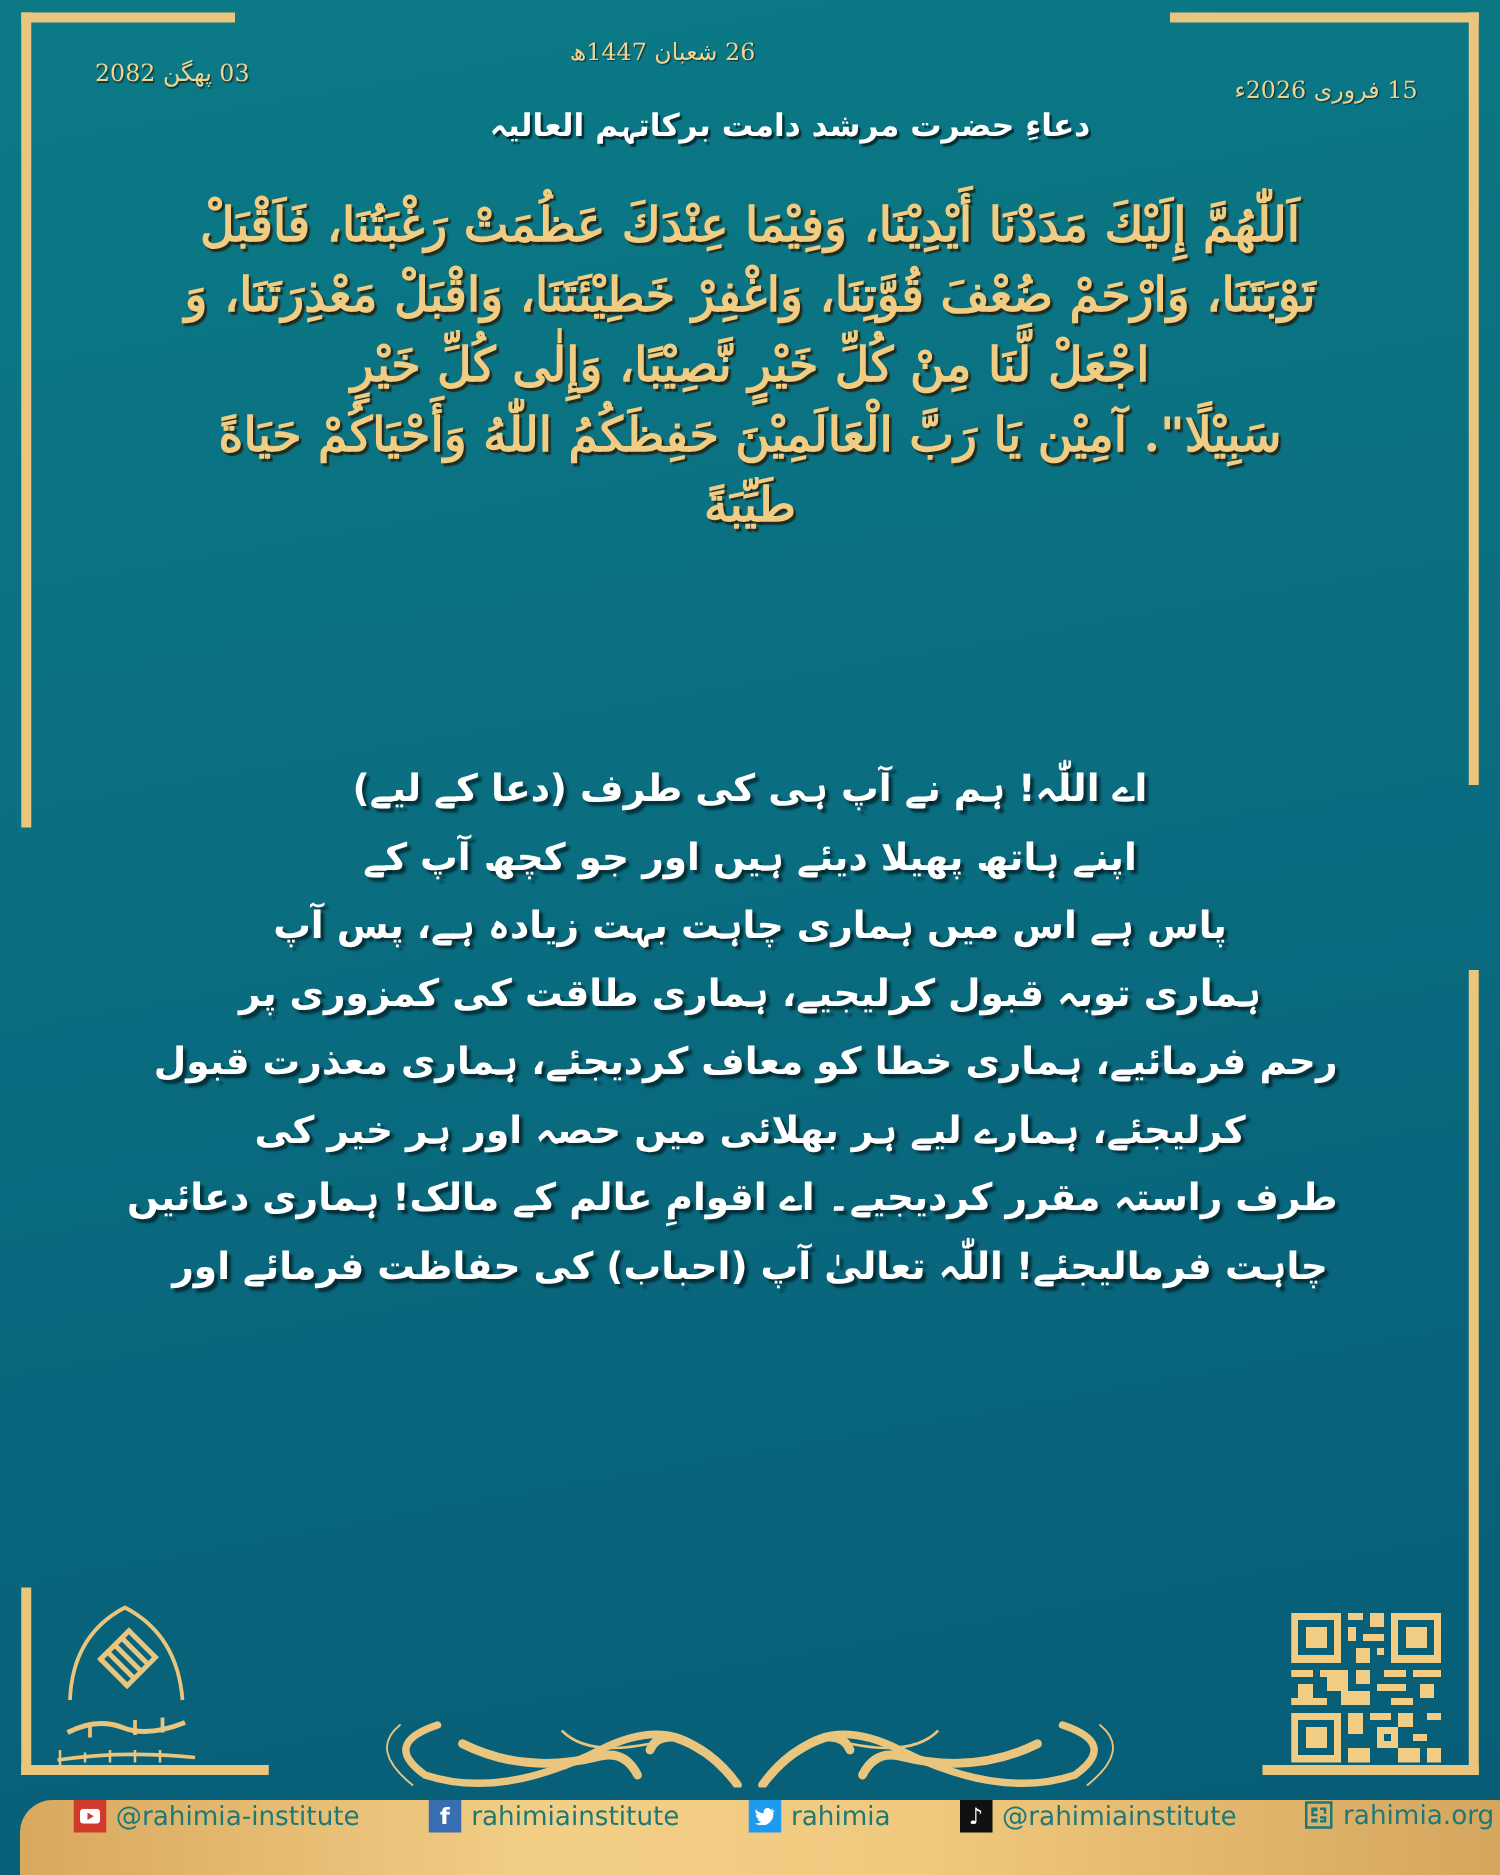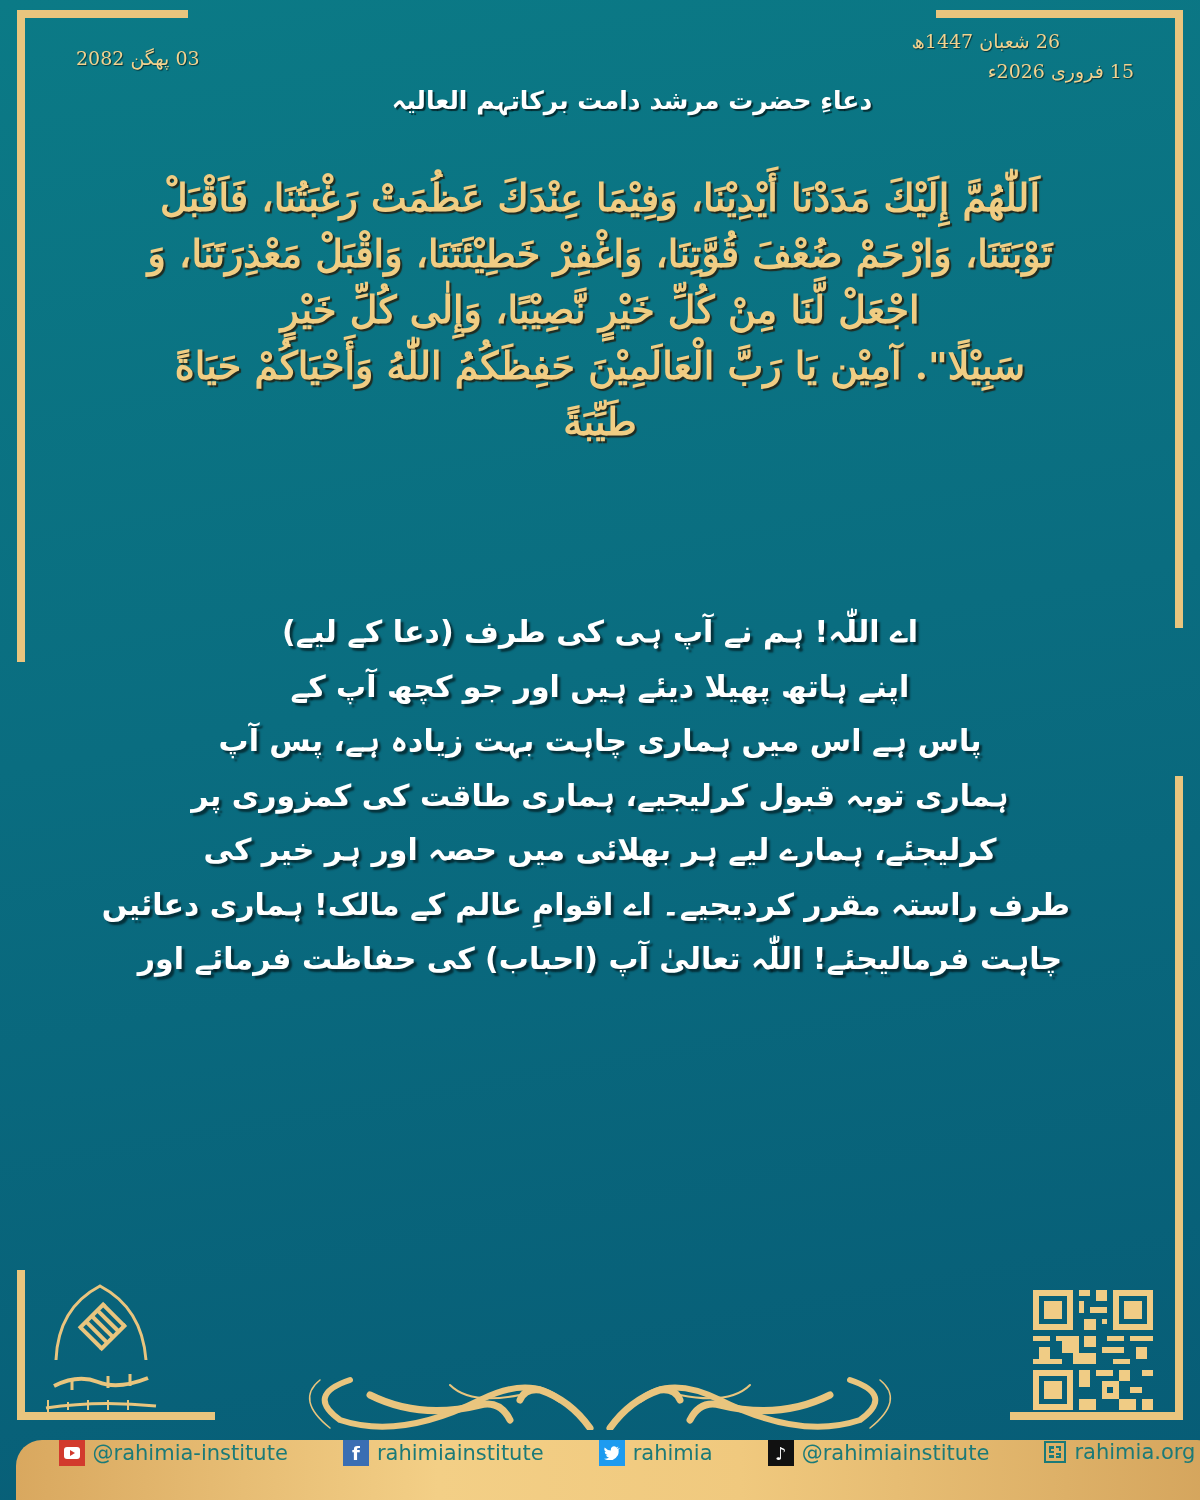--- a/index.html
+++ b/index.html
@@ -13,21 +13,21 @@
     position: absolute; color: #f2d28f; font-family: "DejaVu Serif", serif;
     font-size: 19px; text-shadow: 1px 1px 1px rgba(0,0,0,0.55); direction: rtl; white-space: nowrap;
   }
   .heading {
     position: absolute; top: 86px; left: 0; width: 1200px; text-align: center;
     color: #ffffff; font-size: 25px; direction: rtl; font-weight: bold;
     text-shadow: 2px 2px 1px rgba(0,0,0,0.6);
     padding-left: 32px;
   }
   .arabic-block {
-    position: absolute; top: 170px; left: 100px; width: 1000px; text-align: center;
+    position: absolute; top: 152px; left: 100px; width: 1000px; text-align: center;
     direction: rtl; color: #f0cd83; font-size: 38px; line-height: 56px; font-weight: bold;
     font-family: "DejaVu Serif", serif;
     text-shadow: 2px 2px 1px rgba(40,20,0,0.75);
   }
   .arabic-block div { white-space: nowrap; }
   .urdu-block {
     position: absolute; top: 605px; left: 130px; width: 940px; text-align: center;
     direction: rtl; color: #ffffff; font-size: 30px; line-height: 54.5px; font-weight: bold;
     text-shadow: 3px 3px 2px rgba(0,0,0,0.55);
   }
@@ -55,39 +55,40 @@
 
 <div class="gold-bar" style="left:17px;top:10px;width:171px;height:8px;"></div>
 <div class="gold-bar" style="left:17px;top:10px;width:8px;height:652px;"></div>
 <div class="gold-bar" style="left:936px;top:10px;width:247px;height:8px;"></div>
 <div class="gold-bar" style="left:1175px;top:10px;width:8px;height:618px;"></div>
 <div class="gold-bar" style="left:1175px;top:776px;width:8px;height:644px;"></div>
 <div class="gold-bar" style="left:1010px;top:1412px;width:173px;height:8px;"></div>
 <div class="gold-bar" style="left:17px;top:1270px;width:8px;height:150px;"></div>
 <div class="gold-bar" style="left:17px;top:1412px;width:198px;height:8px;"></div>
 
-<div class="date-text" style="left:0;width:1060px;text-align:right;top:30px;">26 شعبان 1447ھ</div>
+<div class="date-text" style="left:0;width:1060px;text-align:center;top:30px;">26 شعبان 1447ھ</div>
 <div class="date-text" style="right:66px;top:60px;margin-left:12px;">15 فروری 2026ء</div>
 <div class="date-text" style="left:76px;top:47px;">03 پھگن 2082</div>
 
 <div class="heading">دعاءِ حضرت مرشد دامت برکاتہم العالیہ</div>
 
 <div class="arabic-block">
   <div>اَللّٰهُمَّ إِلَيْكَ مَدَدْنَا أَيْدِيْنَا، وَفِيْمَا عِنْدَكَ عَظُمَتْ رَغْبَتُنَا، فَاَقْبَلْ</div>
   <div>تَوْبَتَنَا، وَارْحَمْ ضُعْفَ قُوَّتِنَا، وَاغْفِرْ خَطِيْئَتَنَا، وَاقْبَلْ مَعْذِرَتَنَا، وَ</div>
   <div>اجْعَلْ لَّنَا مِنْ كُلِّ خَيْرٍ نَّصِيْبًا، وَإِلٰى كُلِّ خَيْرٍ</div>
   <div>سَبِيْلًا". آمِيْن يَا رَبَّ الْعَالَمِيْنَ حَفِظَكُمُ اللّٰهُ وَأَحْيَاكُمْ حَيَاةً</div>
   <div>طَيِّبَةً</div>
 </div>
 
 <div class="urdu-block">
   <div>اے اللّٰہ! ہم نے آپ ہی کی طرف (دعا کے لیے)</div>
   <div>اپنے ہاتھ پھیلا دیئے ہیں اور جو کچھ آپ کے</div>
   <div>پاس ہے اس میں ہماری چاہت بہت زیادہ ہے، پس آپ</div>
   <div>ہماری توبہ قبول کرلیجیے، ہماری طاقت کی کمزوری پر</div>
+  <div>رحم فرمائیے، ہماری خطا کو معاف کردیجئے، ہماری معذرت قبول</div>
   <div>کرلیجئے، ہمارے لیے ہر بھلائی میں حصہ اور ہر خیر کی</div>
   <div>طرف راستہ مقرر کردیجیے۔ اے اقوامِ عالم کے مالک! ہماری دعائیں</div>
   <div>چاہت فرمالیجئے! اللّٰہ تعالیٰ آپ (احباب) کی حفاظت فرمائے اور</div>
 </div>
 
 <svg class="logo" viewBox="0 0 130 150">
   <path d="M18 82 Q20 30 62 8 Q104 30 108 82" fill="none" stroke="#e9c57e" stroke-width="3"></path>
   <g fill="#e9c57e">
     <rect x="48" y="30" width="30" height="4" transform="rotate(45 63 50)"></rect>
     <rect x="48" y="38" width="30" height="4" transform="rotate(45 63 50)"></rect>

